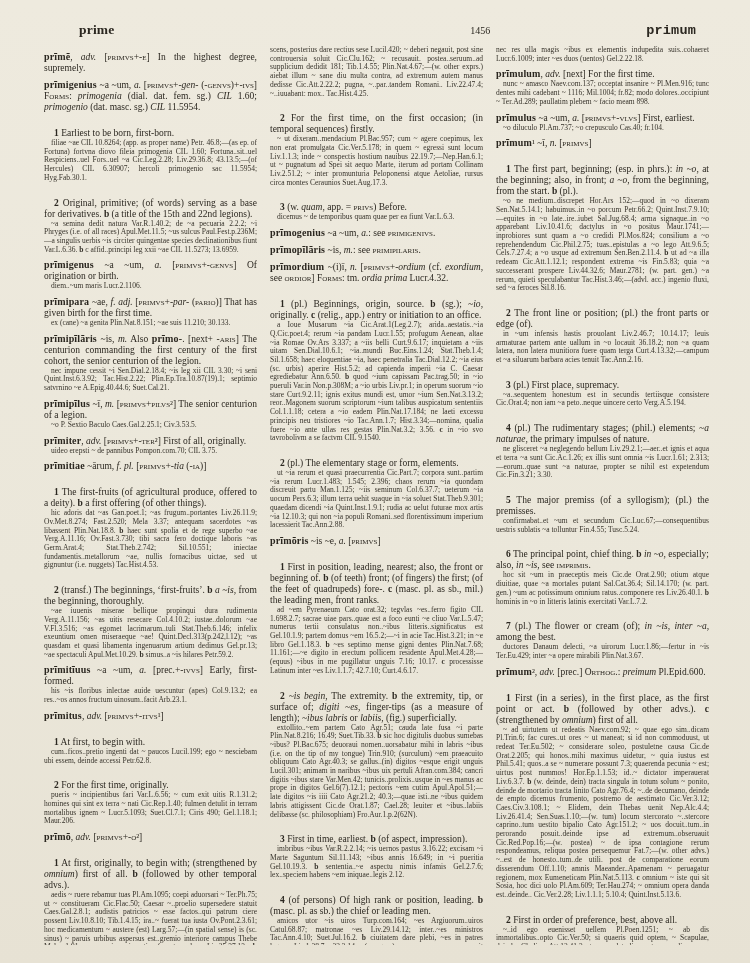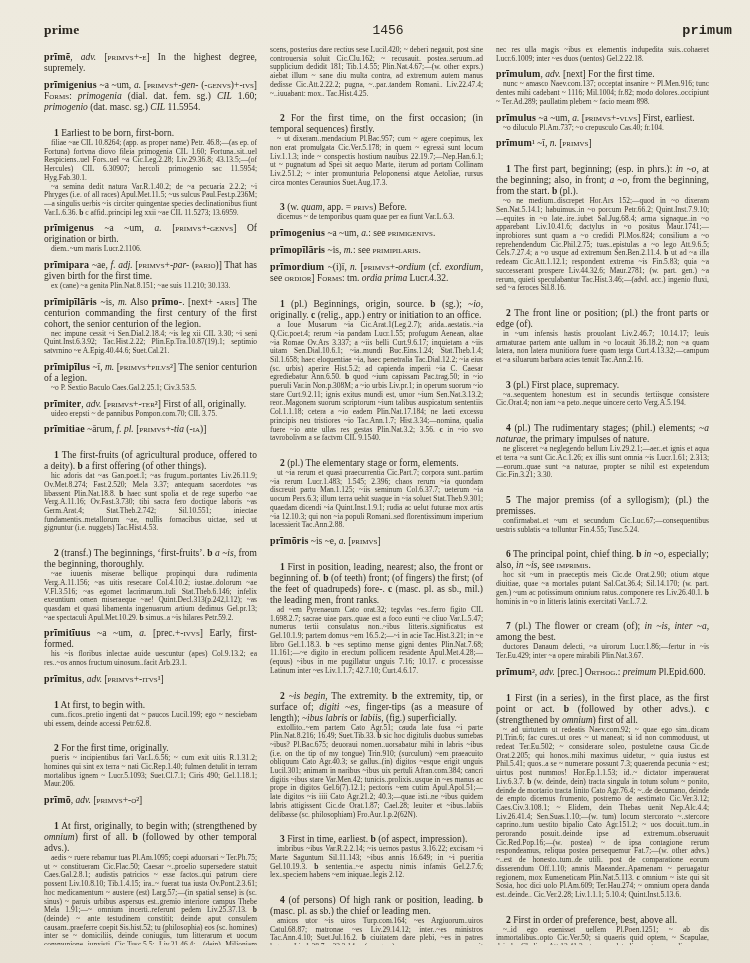--- a/index.html
+++ b/index.html
@@ -5,24 +5,25 @@
   html,body{margin:0;padding:0;}
   body{
     width:750px;height:963px;overflow:hidden;
     background:linear-gradient(180deg,#eeeade 0%,#ebe7da 60%,#e7e2d4 100%);
     font-family:"Liberation Serif","DejaVu Serif",serif;
     color:#2b2720;
   }
   .page{width:750px;height:963px;box-sizing:border-box;}
   .header{
     display:flex;align-items:baseline;
-    padding:22px 18px 4px 44px;
+    padding:22px 54px 4px 44px;
+    margin-left:35px;
   }
   .header .hleft,.header .hright{flex:1;font-weight:bold;font-size:13.5px;letter-spacing:.2px;}
-  .header .hcent{flex:1;text-align:center;font-size:13px;font-family:Liberation Mono, monospace;}
+  .header .hcent{flex:1;text-align:right;font-size:10px;}
   .header .hright{text-align:right;font-family:Liberation Mono, monospace;}
   .columns{
     display:flex;gap:13px;
     padding:4px 40px 0 44px;
   }
   .col{
     width:213px;height:899px;overflow:hidden;
     text-align:justify;
   }
   .col p{margin:0;}
@@ -42,20 +43,21 @@
     <span class="hleft">prime</span>
     <span class="hcent">1456</span>
     <span class="hright">primum</span>
   </div>
   <div class="columns">
     <div class="col">
         <p class="entry"><span class="hw">prīmē</span>, <i>adv.</i> [<span class="sc">primvs</span>+-<span class="sc">e</span>] In the highest degree, supremely.</p>
         <p class="entry"><span class="hw">prīmigenius</span> ~a ~um, <i>a.</i> [<span class="sc">primvs</span>+-<i>gen-</i> (-<span class="sc">genvs</span>)+-<span class="sc">ivs</span>] <span class="sc">Forms</span>: <i>primogenia</i> (dial. dat. fem. sg.) <i>CIL</i> 1.60; <i>primogenio</i> (dat. masc. sg.) <i>CIL</i> 11.5954.</p>
         <p class="sense"><span class="sn">1</span> Earliest to be born, first-born.</p>
         <p class="quote">filiae ~ae CIL 10.8264; (app. as proper name) Petr. 46.8;—(as ep. of Fortuna) fortvna diovo fileia primogenia CIL 1.60; Fortuna..sit..uel Respiciens..uel Fors..uel ~a Cic.Leg.2.28; Liv.29.36.8; 43.13.5;—(of Hercules) CIL 6.30907; hercoli primogenio sac 11.5954; Hyg.Fab.30.1.</p>
+        <p class="sense"><span class="sn">2</span> Original, primitive; (of words) serving as a base for derivatives. <span class="sn">b</span> (a title of the 15th and 22nd legions).</p>
         <p class="quote">~a semina dedit natura Var.R.1.40.2; de ~a pecuaria 2.2.2; ~i Phryges (i.e. of all races) Apul.Met.11.5; ~us sulcus Paul.Fest.p.236M;—a singulis uerbis ~is circiter quingentae species declinationibus fiunt Var.L.6.36. <span class="sn">b</span> c affid..principi leg xxii ~ae CIL 11.5273; 13.6959.</p>
         <p class="entry"><span class="hw">prīmigenus</span> ~a ~um, <i>a.</i> [<span class="sc">primvs</span>+-<span class="sc">genvs</span>] Of origination or birth.</p>
         <p class="quote">diem..~um maris Lucr.2.1106.</p>
         <p class="entry"><span class="hw">prīmipara</span> ~ae, <i>f. adj.</i> [<span class="sc">primvs</span>+-<i>par-</i> (<span class="sc">pario</span>)] That has given birth for the first time.</p>
         <p class="quote">ex (cane) ~a genita Plin.Nat.8.151; ~ae suis 11.210; 30.133.</p>
         <p class="entry"><span class="hw">prīmipīlāris</span> ~is, <i>m.</i> Also <span class="hw">prīmo-</span>. [next+ -<span class="sc">aris</span>] The centurion commanding the first century of the first cohort, the senior centurion of the legion.</p>
         <p class="quote">nec impune cessit ~i Sen.Dial.2.18.4; ~is leg xii CIL 3.30; ~i seni Quint.Inst.6.3.92; Tac.Hist.2.22; Plin.Ep.Tra.10.87(19).1; septimio satvrnino ~e A.Epig.40.44.6; Suet.Cal.21.</p>
         <p class="entry"><span class="hw">prīmipīlus</span> ~ī, <i>m.</i> [<span class="sc">primvs</span>+<span class="sc">pilvs</span>²] The senior centurion of a legion.</p>
         <p class="quote">~o P. Sextio Baculo Caes.Gal.2.25.1; Civ.3.53.5.</p>
         <p class="entry"><span class="hw">prīmiter</span>, <i>adv.</i> [<span class="sc">primvs</span>+-<span class="sc">ter</span>²] First of all, originally.</p>

